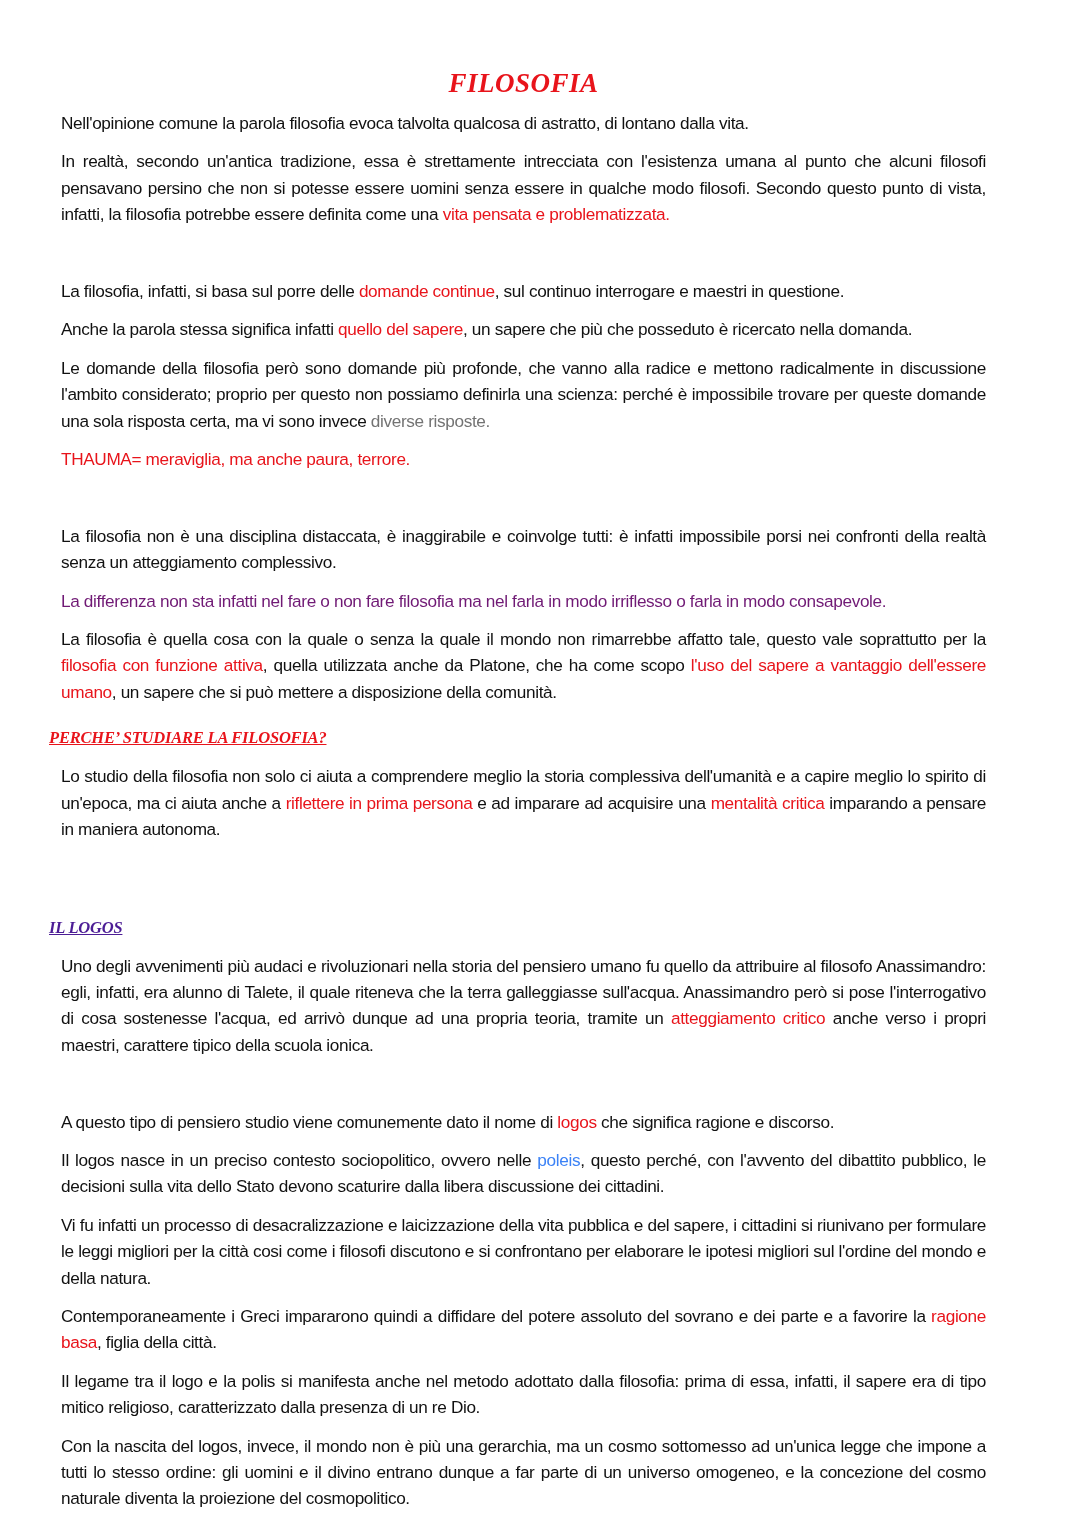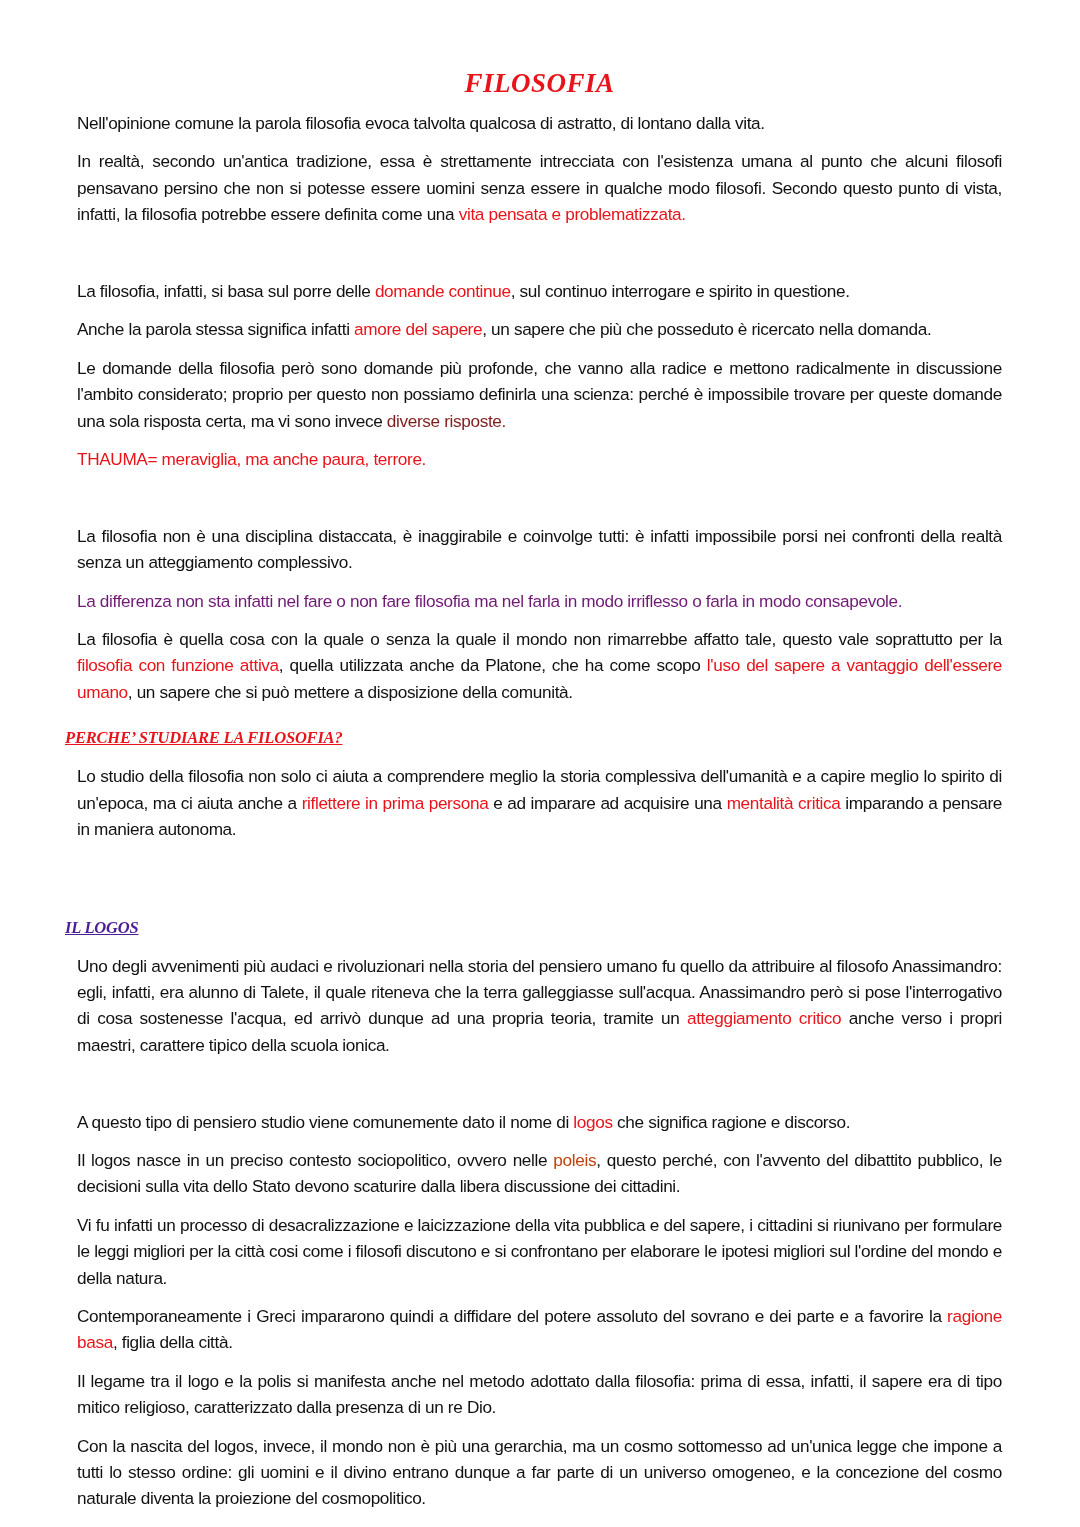--- a/index.html
+++ b/index.html
@@ -8,21 +8,21 @@
       background: #ffffff;
     }
     body {
       width: 1080px;
       height: 1527px;
       position: relative;
       overflow: hidden;
     }
     .page {
       position: absolute;
-      left: 65px;
+      left: 49px;
       top: 68px;
       width: 949px;
       color: #111111;
       font-family: "Liberation Sans Narrow", "Liberation Sans", sans-serif;
       font-size: 17.2px;
       line-height: 26.4px;
       letter-spacing: -0.35px;
     }
     .title {
       text-align: center;
@@ -79,27 +79,27 @@
     </p>
     <p class="last-line-left">
       <span>In realtà, secondo un'antica tradizione, essa è strettamente intrecciata con l'esistenza umana al punto che alcuni filosofi pensavano persino che non si potesse essere uomini senza essere in qualche modo filosofi. Secondo questo punto di vista, infatti, la filosofia potrebbe essere definita come una </span><span class="hl" style="color: rgb(232, 20, 27);">vita pensata e problematizzata.</span>
     </p>
   </section>
 
   <div class="gap"></div>
 
   <section>
     <p class="last-line-left">
-      <span>La filosofia, infatti, si basa sul porre delle </span><span class="hl" style="color: rgb(232, 20, 27);">domande continue</span><span>, sul continuo interrogare e spirito in questione.</span>
+      <span>La filosofia, infatti, si basa sul porre delle </span><span class="hl" style="color: rgb(232, 20, 27);">domande continue</span><span>, sul continuo interrogare e maestri in questione.</span>
     </p>
     <p class="last-line-left">
-      <span>Anche la parola stessa significa infatti </span><span class="hl" style="color: rgb(232, 20, 27);">amore del sapere</span><span>, un sapere che più che posseduto è ricercato nella domanda.</span>
+      <span>Anche la parola stessa significa infatti </span><span class="hl" style="color: rgb(232, 20, 27);">quello del sapere</span><span>, un sapere che più che posseduto è ricercato nella domanda.</span>
     </p>
     <p class="last-line-left">
-      <span>Le domande della filosofia però sono domande più profonde, che vanno alla radice e mettono radicalmente in discussione l'ambito considerato; proprio per questo non possiamo definirla una scienza: perché è impossibile trovare per queste domande una sola risposta certa, ma vi sono invece </span><span class="hl" style="color: #7f1d1d;">diverse risposte.</span>
+      <span>Le domande della filosofia però sono domande più profonde, che vanno alla radice e mettono radicalmente in discussione l'ambito considerato; proprio per questo non possiamo definirla una scienza: perché è impossibile trovare per queste domande una sola risposta certa, ma vi sono invece </span><span class="hl" style="color: #737373;">diverse risposte.</span>
     </p>
     <p class="last-line-left">
       <span class="hl" style="color: rgb(232, 20, 27);">THAUMA= meraviglia, ma anche paura, terrore.</span>
     </p>
   </section>
 
   <div class="gap"></div>
 
   <section>
     <p class="last-line-left">
@@ -130,21 +130,21 @@
     <p class="last-line-left">
       <span>Uno degli avvenimenti più audaci e rivoluzionari nella storia del pensiero umano fu quello da attribuire al filosofo Anassimandro: egli, infatti, era alunno di Talete, il quale riteneva che la terra galleggiasse sull'acqua. Anassimandro però si pose l'interrogativo di cosa sostenesse l'acqua, ed arrivò dunque ad una propria teoria, tramite un </span><span class="hl" style="color: rgb(232, 20, 27);">atteggiamento critico</span><span> anche verso i propri maestri, carattere tipico della scuola ionica.</span>
     </p>
 
     <div class="gap"></div>
 
     <p class="last-line-left">
       <span>A questo tipo di pensiero studio viene comunemente dato il nome di </span><span class="hl" style="color: rgb(232, 20, 27);">logos</span><span> che significa ragione e discorso.</span>
     </p>
     <p class="last-line-left">
-      <span>Il logos nasce in un preciso contesto sociopolitico, ovvero nelle </span><span class="hl" style="color: #c2410c;">poleis</span><span>, questo perché, con l'avvento del dibattito pubblico, le decisioni sulla vita dello Stato devono scaturire dalla libera discussione dei cittadini.</span>
+      <span>Il logos nasce in un preciso contesto sociopolitico, ovvero nelle </span><span class="hl" style="color: #3b82f6;">poleis</span><span>, questo perché, con l'avvento del dibattito pubblico, le decisioni sulla vita dello Stato devono scaturire dalla libera discussione dei cittadini.</span>
     </p>
     <p class="last-line-left">
       <span>Vi fu infatti un processo di desacralizzazione e laicizzazione della vita pubblica e del sapere, i cittadini si riunivano per formulare le leggi migliori per la città cosi come i filosofi discutono e si confrontano per elaborare le ipotesi migliori sul l'ordine del mondo e della natura.</span>
     </p>
     <p class="last-line-left">
       <span>Contemporaneamente i Greci impararono quindi a diffidare del potere assoluto del sovrano e dei parte e a favorire la </span><span class="hl" style="color: rgb(232, 20, 27);">ragione basa</span><span>, figlia della città.</span>
     </p>
     <p class="last-line-left">
       <span>Il legame tra il logo e la polis si manifesta anche nel metodo adottato dalla filosofia: prima di essa, infatti, il sapere era di tipo mitico religioso, caratterizzato dalla presenza di un re Dio.</span>
     </p>

